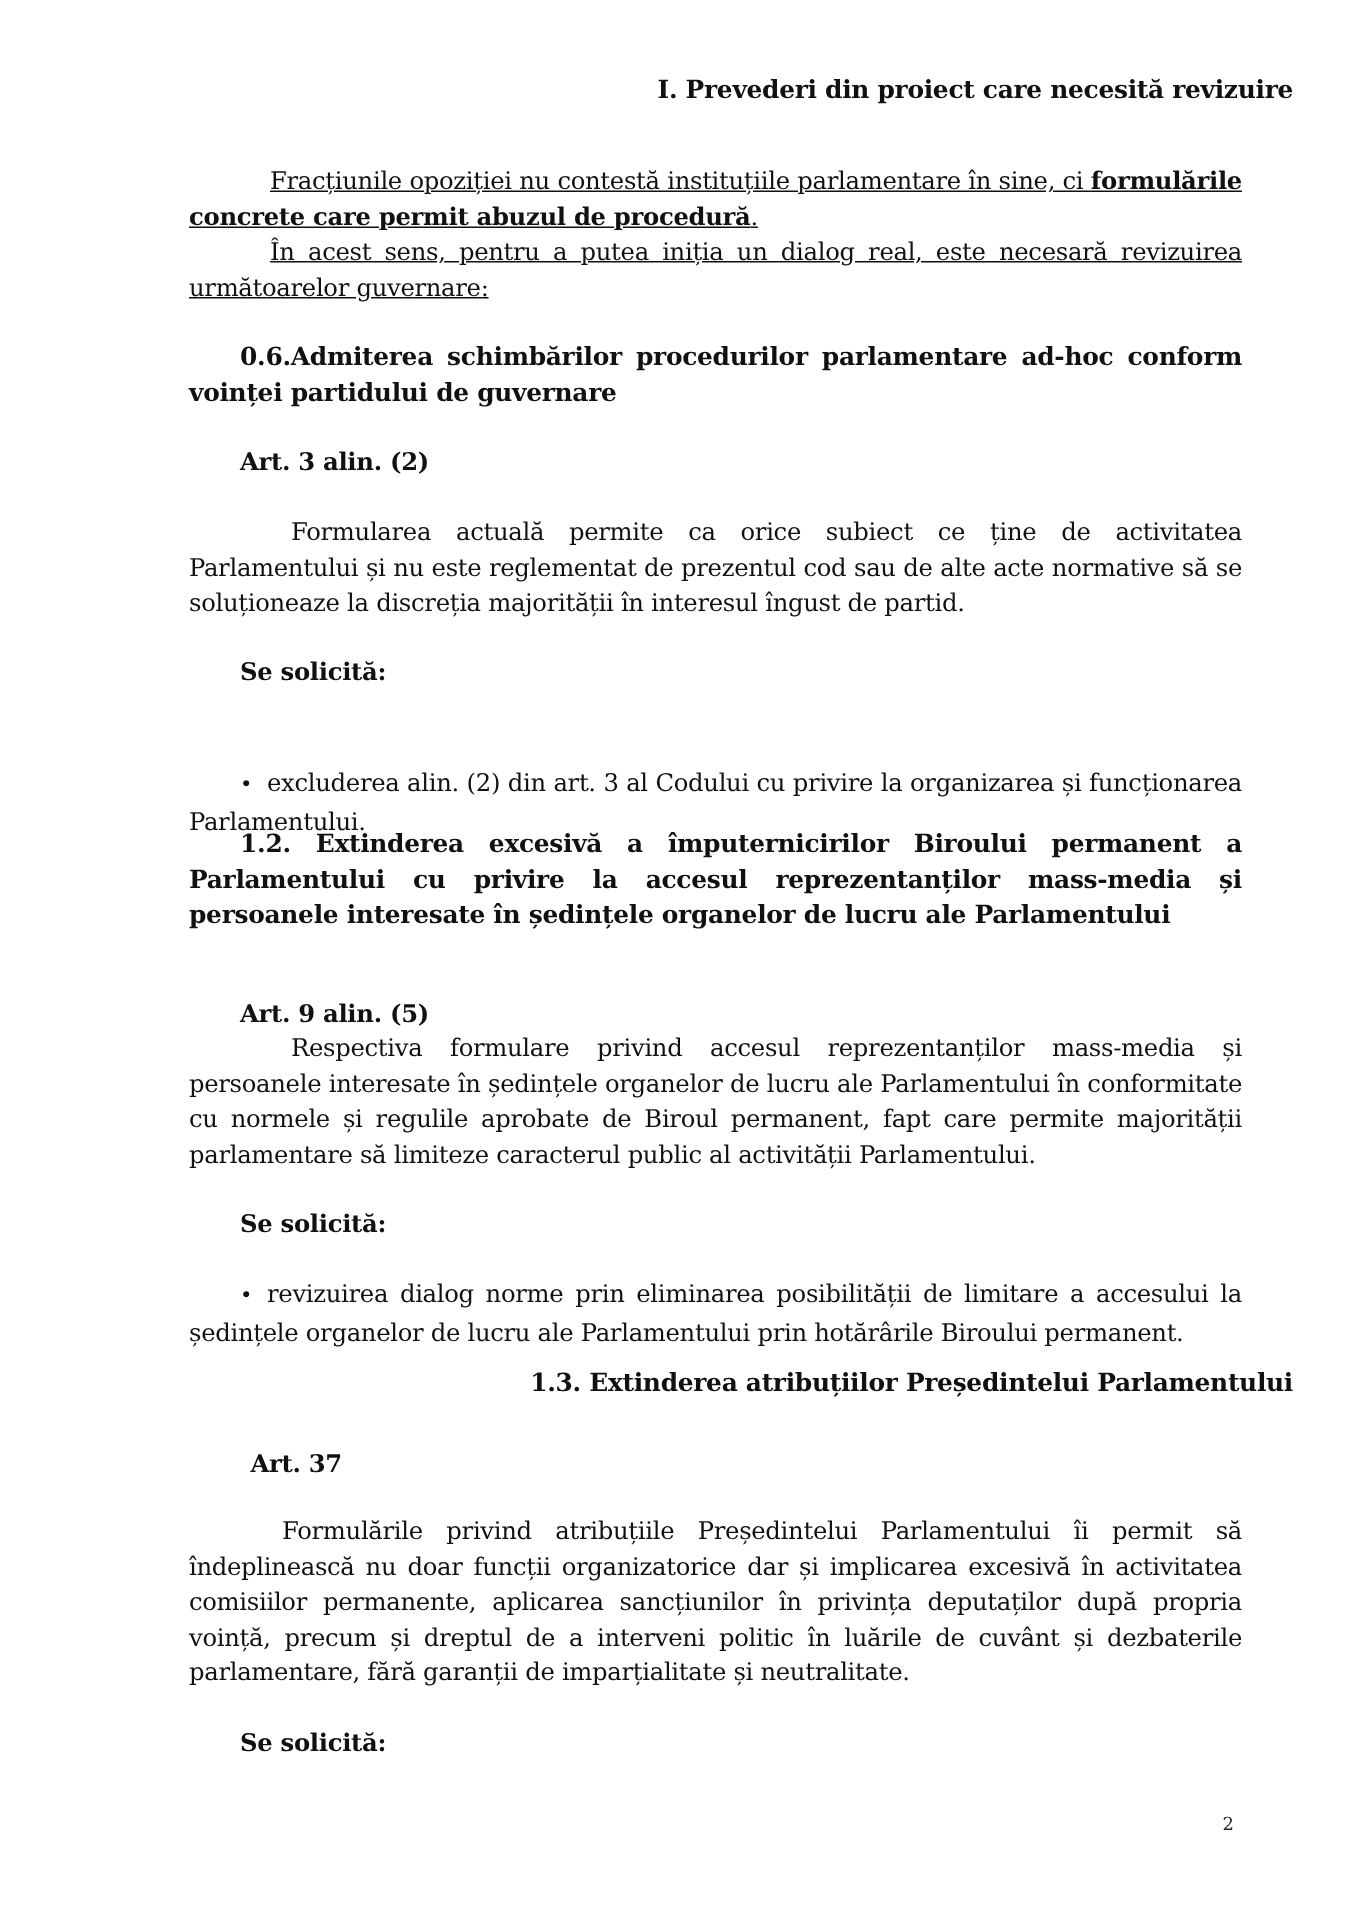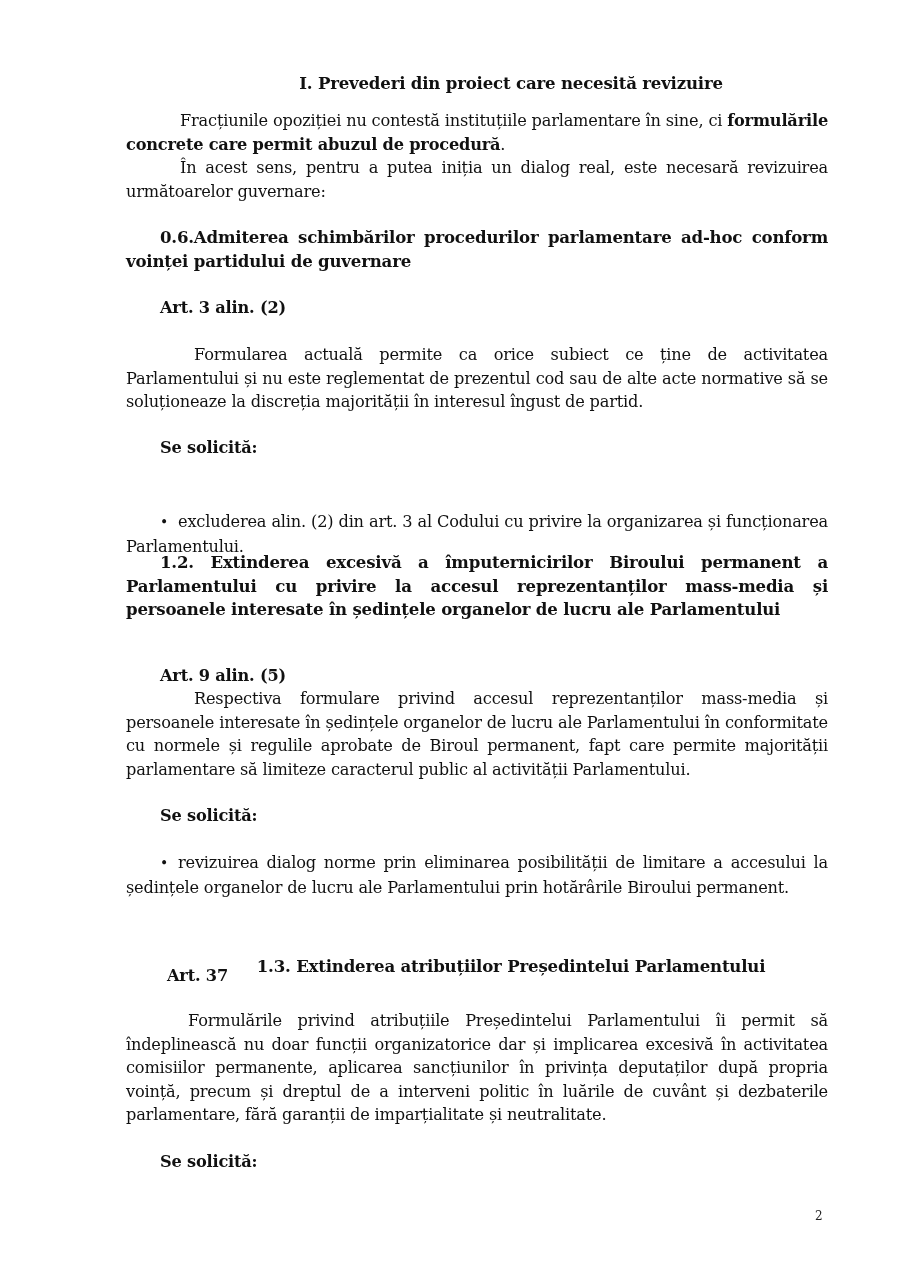--- a/index.html
+++ b/index.html
@@ -25,21 +25,21 @@
       position: absolute;
       left: 0;
       width: 702px;
       font-size: 16.2px;
       line-height: 23.5px;
       text-align: justify;
       letter-spacing: -0.2px;
     }
     .bold { font-weight: bold; }
     .indent-h { padding-left: 34px; }
-    .indent-p { text-indent: 54px; }
+    .indent-p { text-indent: 54px; text-decoration: underline; }
     .indent-p2 { text-indent: 68px; }
     .indent-p3 { text-indent: 62px; }
     .heading {
       font-weight: bold;
       font-size: 16.6px;
     }
     .heading.just {
       text-indent: 34px;
     }
     .bullet-para {
@@ -58,21 +58,21 @@
       font-size: 12px;
       font-family: "DejaVu Serif", serif;
       color: #222;
     }
   </style>
 </head>
 <body>
 
 <div class="page">
 
-  <div class="block heading indent-h" style="top:72px; text-align:center;">I. Prevederi din proiect care necesită revizuire</div>
+  <div class="block heading indent-h" style="top:48px; text-align:right;">I. Prevederi din proiect care necesită revizuire</div>
 
   <div class="block indent-p" style="top:109px;"><span>Fracțiunile opoziției nu contestă instituțiile parlamentare în sine, ci </span><span class="bold">formulările concrete care permit abuzul de procedură</span><span>.</span></div>
 
   <div class="block indent-p" style="top:156px;">În acest sens, pentru a putea iniția un dialog real, este necesară revizuirea următoarelor guvernare:</div>
 
   <div class="block heading just" style="top:226px;">0.6.Admiterea schimbărilor procedurilor parlamentare ad-hoc conform voinței partidului de guvernare</div>
 
   <div class="block bold indent-h" style="top:296px;">Art. 3 alin. (2)</div>
 
   <div class="block indent-p2" style="top:343px;">Formularea actuală permite ca orice subiect ce ține de activitatea Parlamentului și nu este reglementat de prezentul cod sau de alte acte normative să se soluționeaze la discreția majorității în interesul îngust de partid.</div>
@@ -84,21 +84,21 @@
   <div class="block heading just" style="top:551px;">1.2. Extinderea excesivă a împuternicirilor Biroului permanent a Parlamentului cu privire la accesul reprezentanților mass-media și persoanele interesate în ședințele organelor de lucru ale Parlamentului</div>
 
   <div class="block bold indent-h" style="top:644px;margin-top:20px;">Art. 9 alin. (5)</div>
 
   <div class="block indent-p2" style="top:687px;">Respectiva formulare privind accesul reprezentanților mass-media și persoanele interesate în ședințele organelor de lucru ale Parlamentului în conformitate cu normele și regulile aprobate de Biroul permanent, fapt care permite majorității parlamentare să limiteze caracterul public al activității Parlamentului.</div>
 
   <div class="block bold indent-h" style="top:804px;">Se solicită:</div>
 
   <div class="block bullet-para" style="top:851px;"><span class="bullet">•</span><span>revizuirea dialog norme prin eliminarea posibilității de limitare a accesului la ședințele organelor de lucru ale Parlamentului prin hotărârile Biroului permanent.</span></div>
 
-  <div class="block heading indent-h" style="top:955px; text-align:center;">1.3. Extinderea atribuțiilor Președintelui Parlamentului</div>
+  <div class="block heading indent-h" style="top:910px; text-align:right;">1.3. Extinderea atribuțiilor Președintelui Parlamentului</div>
 
   <div class="block bold" style="top:964px; padding-left:41px;">Art. 37</div>
 
   <div class="block indent-p3" style="top:1009px;">Formulările privind atribuțiile Președintelui Parlamentului îi permit să îndeplinească nu doar funcții organizatorice dar și implicarea excesivă în activitatea comisiilor permanente, aplicarea sancțiunilor în privința deputaților după propria voință, precum și dreptul de a interveni politic în luările de cuvânt și dezbaterile parlamentare, fără garanții de imparțialitate și neutralitate.</div>
 
   <div class="block bold indent-h" style="top:1150px;">Se solicită:</div>
 </div>
 
 <div class="page-num">2</div>
 

